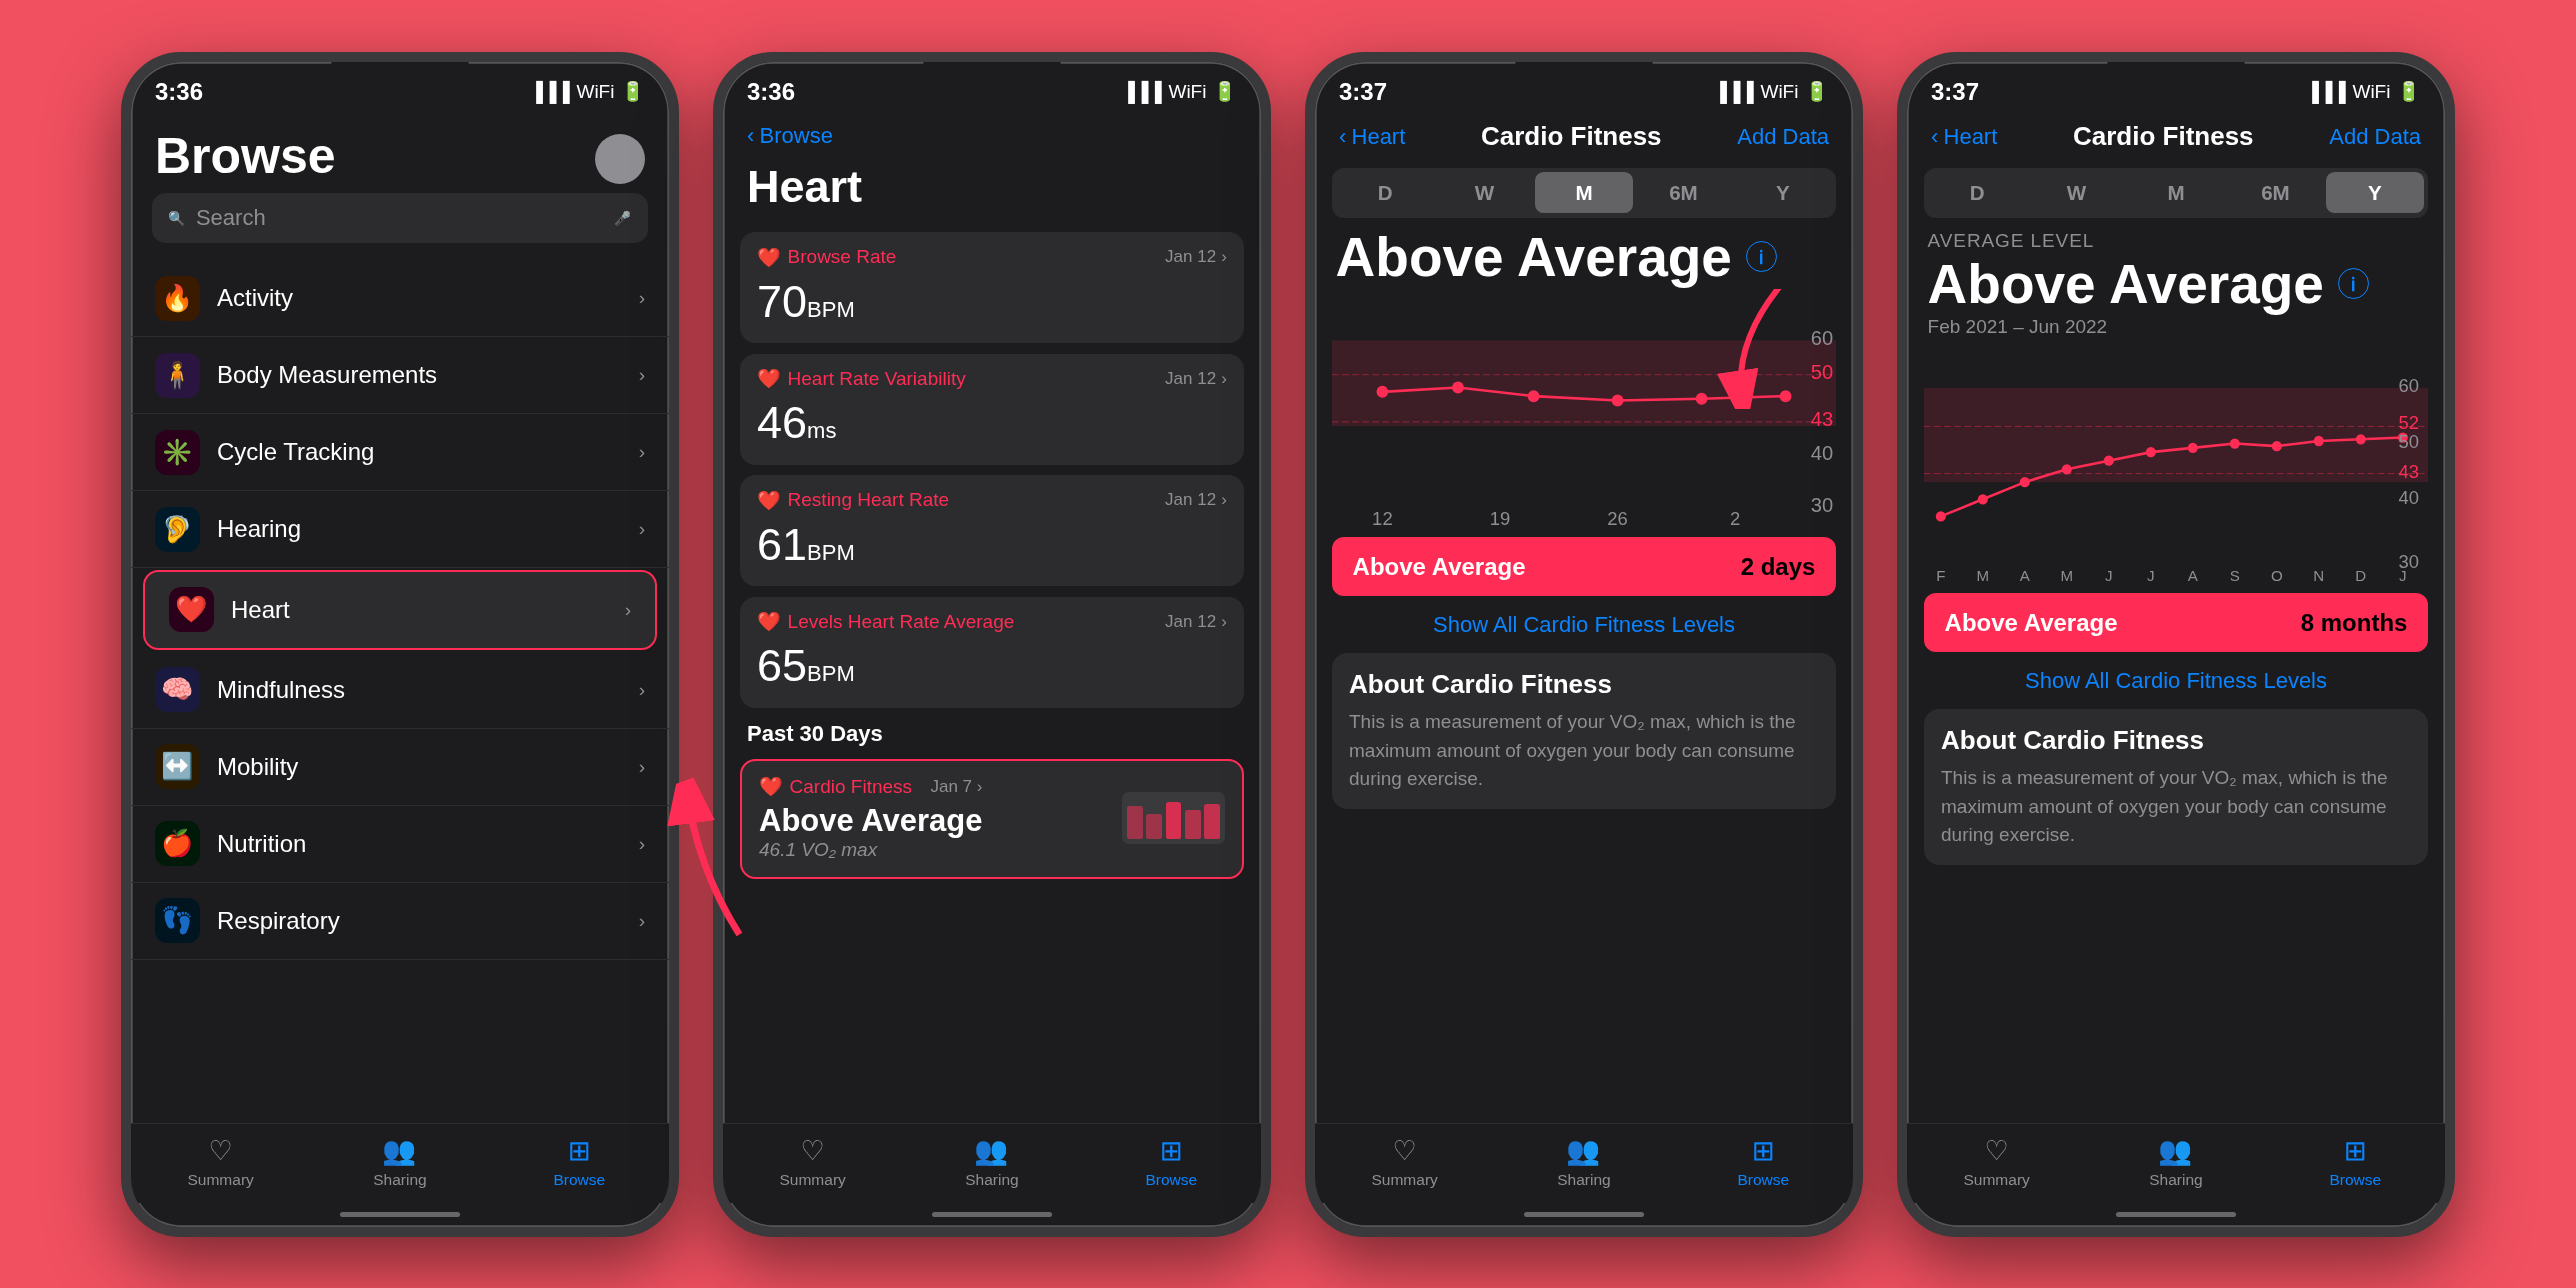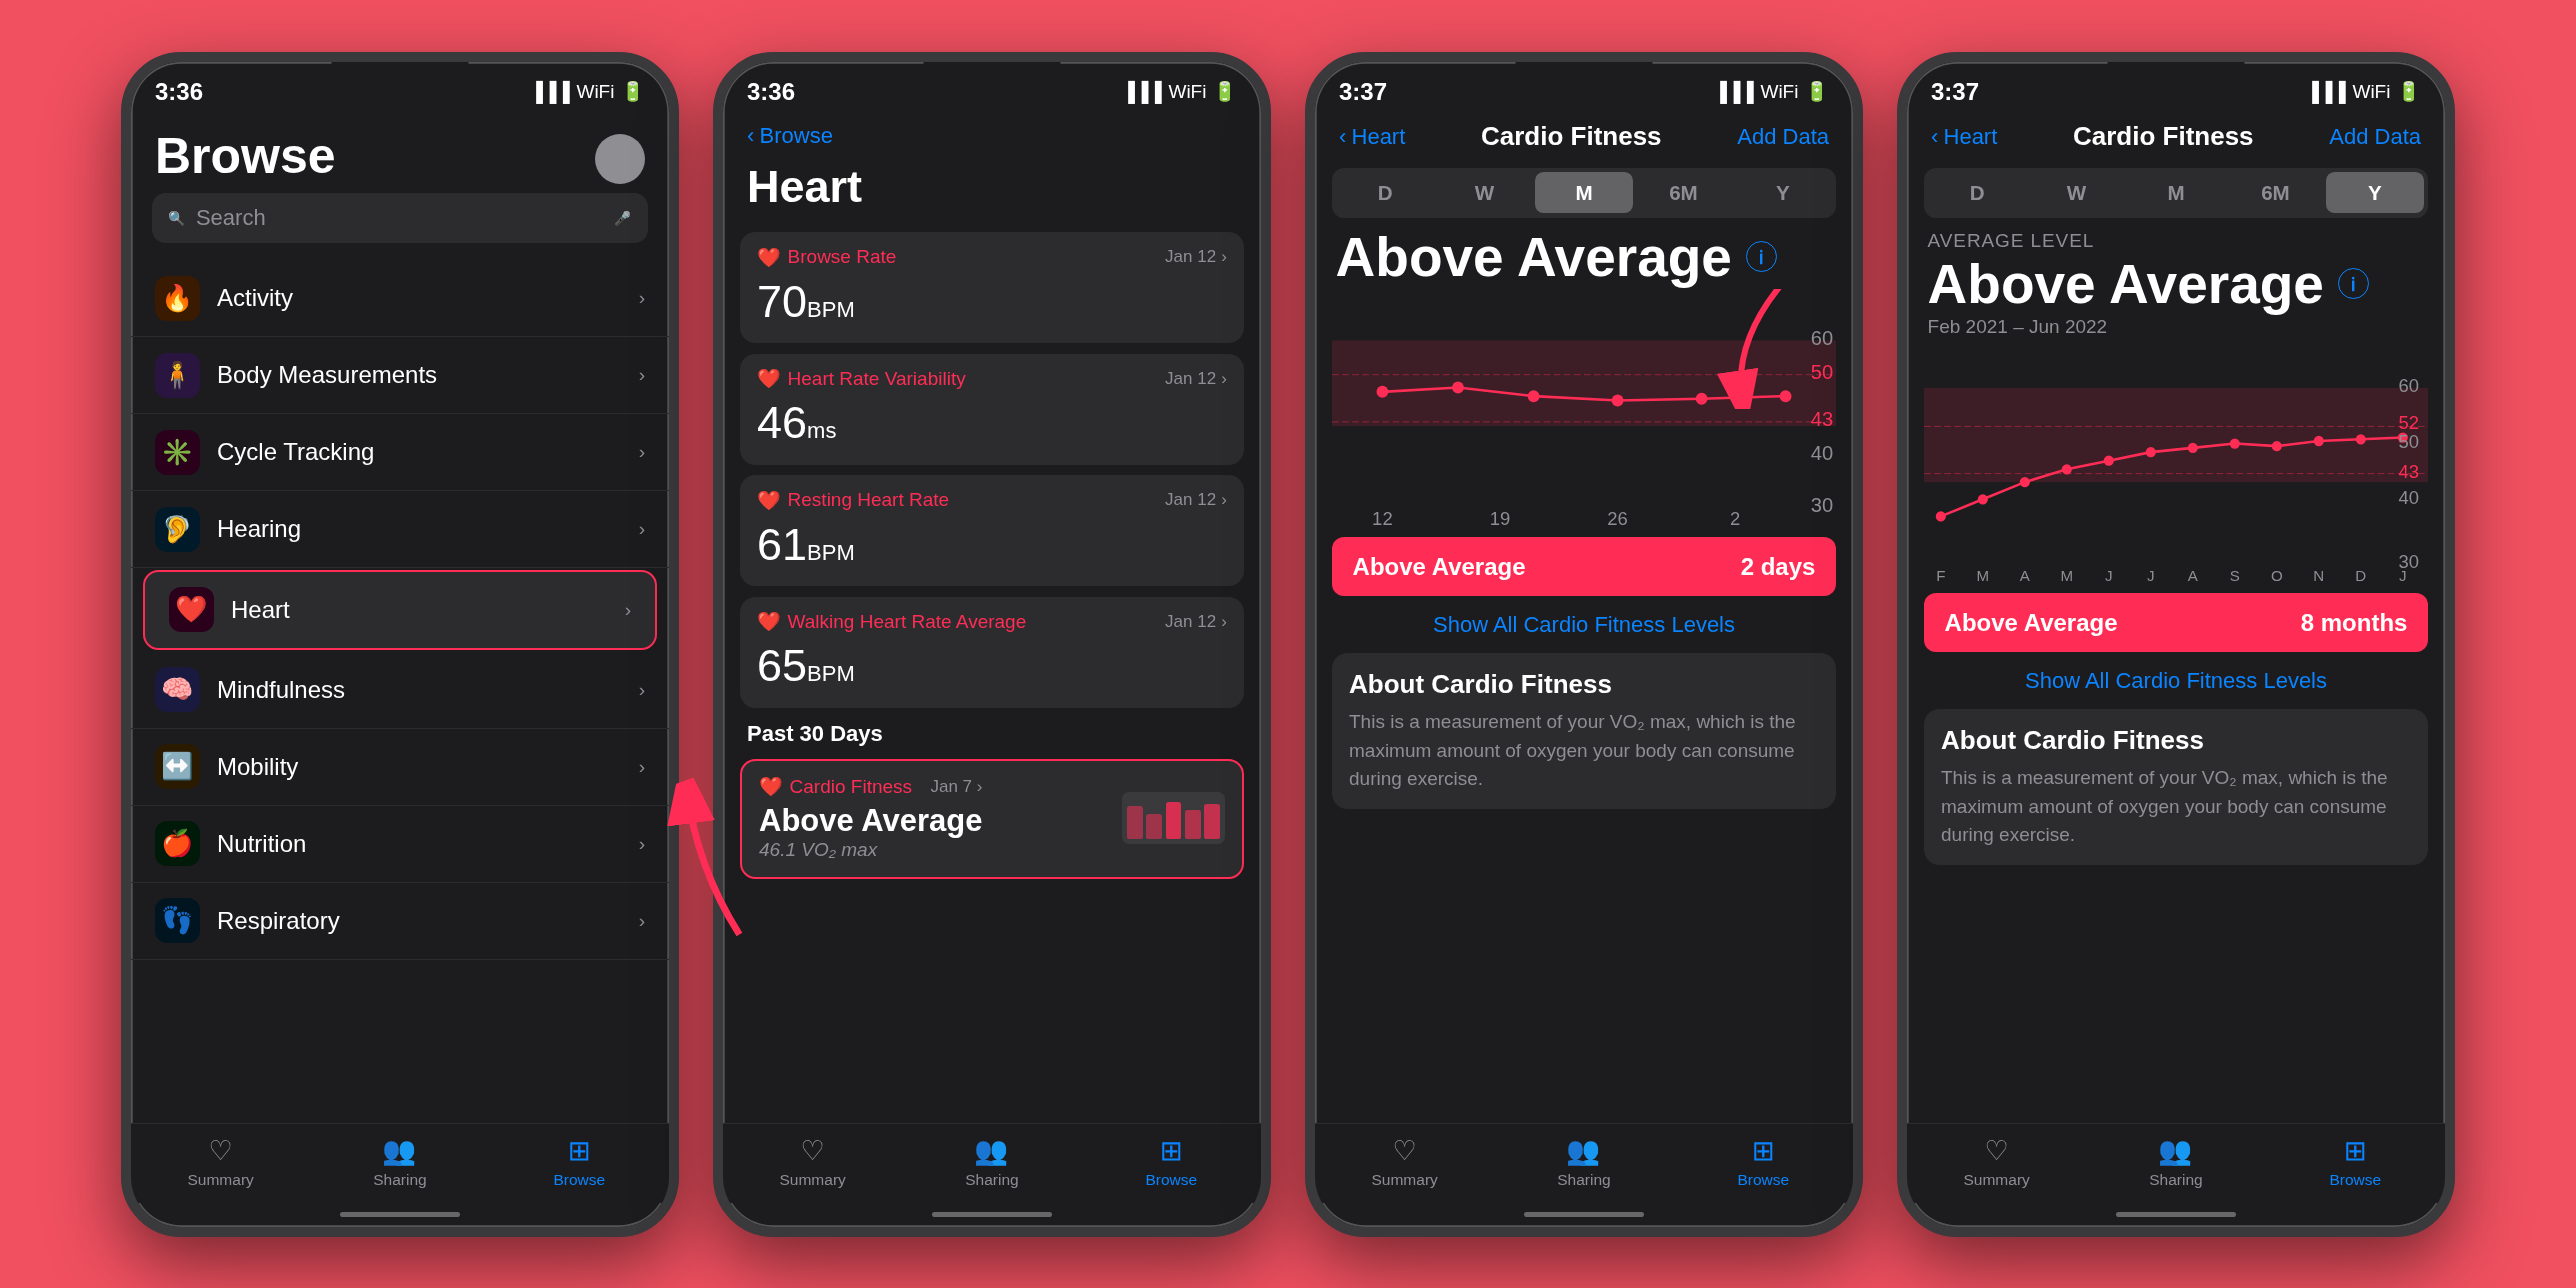--- a/index.html
+++ b/index.html
@@ -377,21 +377,21 @@
       padding: 15.5px 20.6px;
     }
     .status-pill-label {
       font-size: 24px;
       font-weight: 600;
       color: #fff;
     }
     .status-pill-value {
       font-size: 24px;
       font-weight: 600;
-      color: #ffffff;
+      color: #000000;
     }
 
     .show-all-link {
       text-align: center;
       color: #0a84ff;
       font-size: 22px;
       padding: 10.3px;
     }
 
     .about-section {
@@ -587,21 +587,21 @@
     <div class="metric-card">
       <div class="metric-card-top">
         <span class="metric-card-label">❤️ <span>Resting Heart Rate</span></span>
         <span class="metric-card-date"><span>Jan 12</span> ›</span>
       </div>
       <span class="metric-value"><span>61</span><span class="metric-unit">BPM</span></span>
     </div>
 
     <div class="metric-card">
       <div class="metric-card-top">
-        <span class="metric-card-label">❤️ <span>Walking Heart Rate Average</span></span>
+        <span class="metric-card-label">❤️ <span>Levels Heart Rate Average</span></span>
         <span class="metric-card-date"><span>Jan 12</span> ›</span>
       </div>
       <span class="metric-value"><span>65</span><span class="metric-unit">BPM</span></span>
     </div>
 
     <div class="section-header">Past 30 Days</div>
 
     <div class="cardio-card">
       <div class="cardio-card-left">
         <div class="cardio-card-label">

